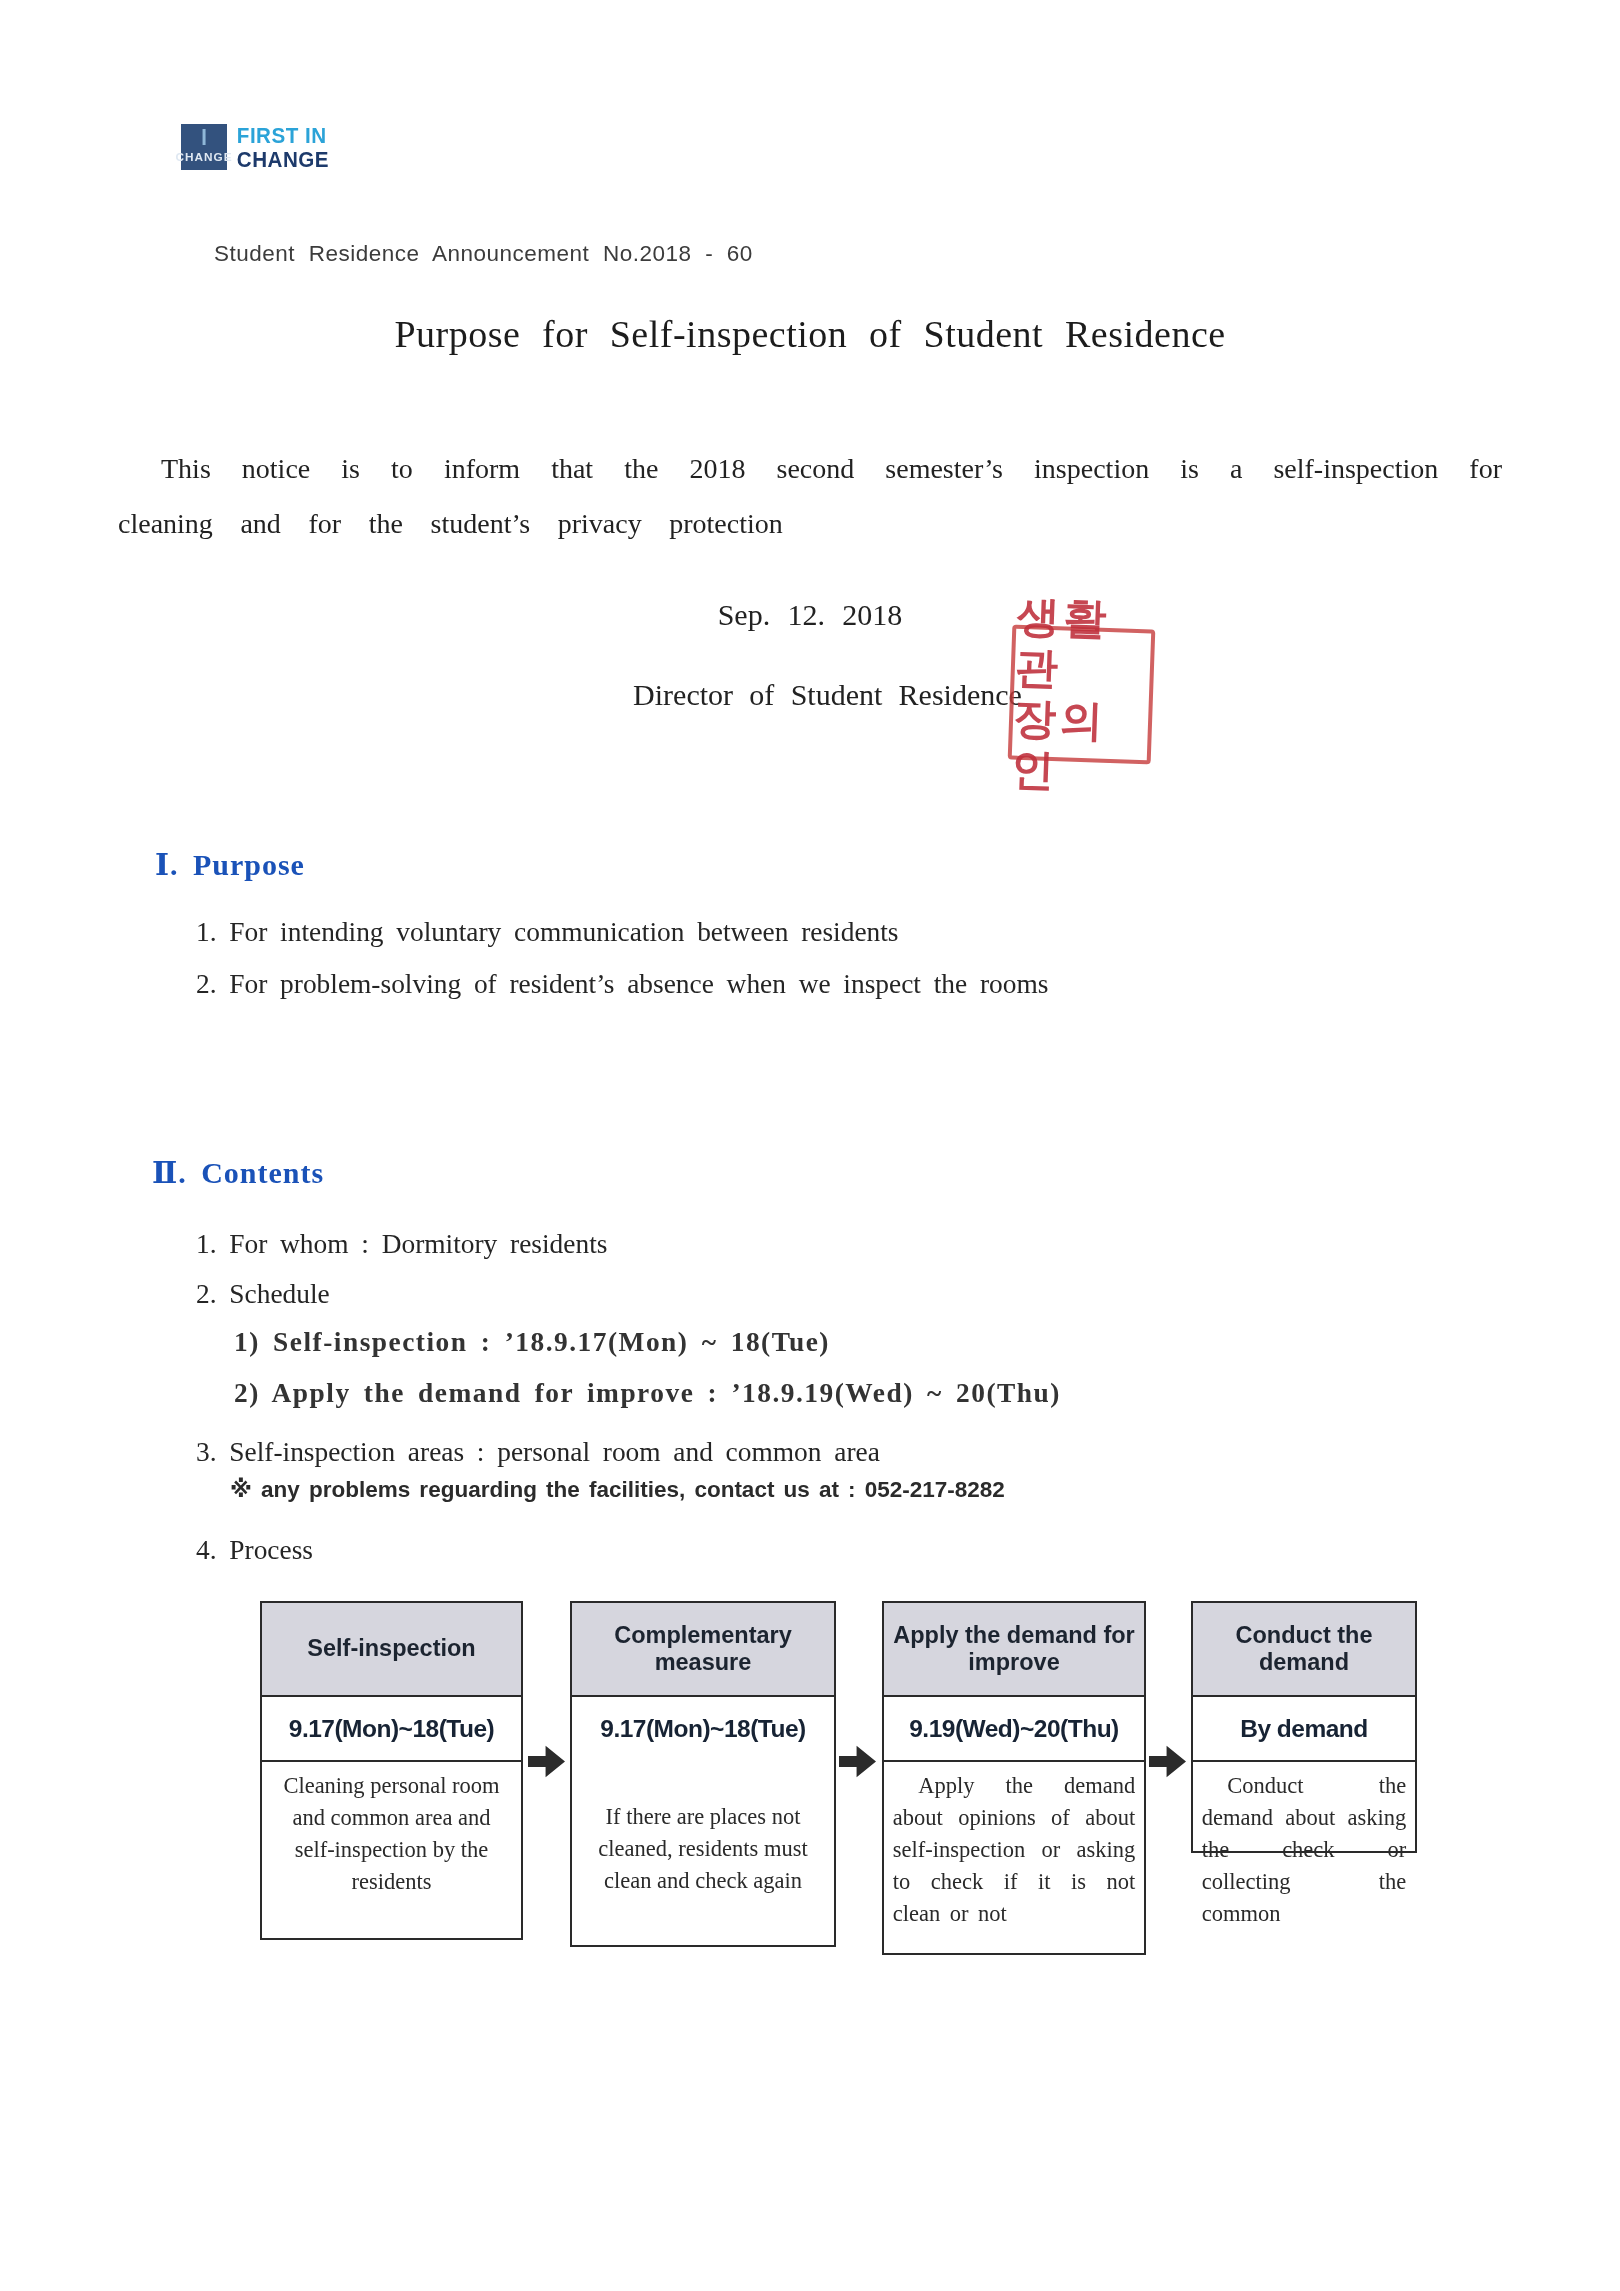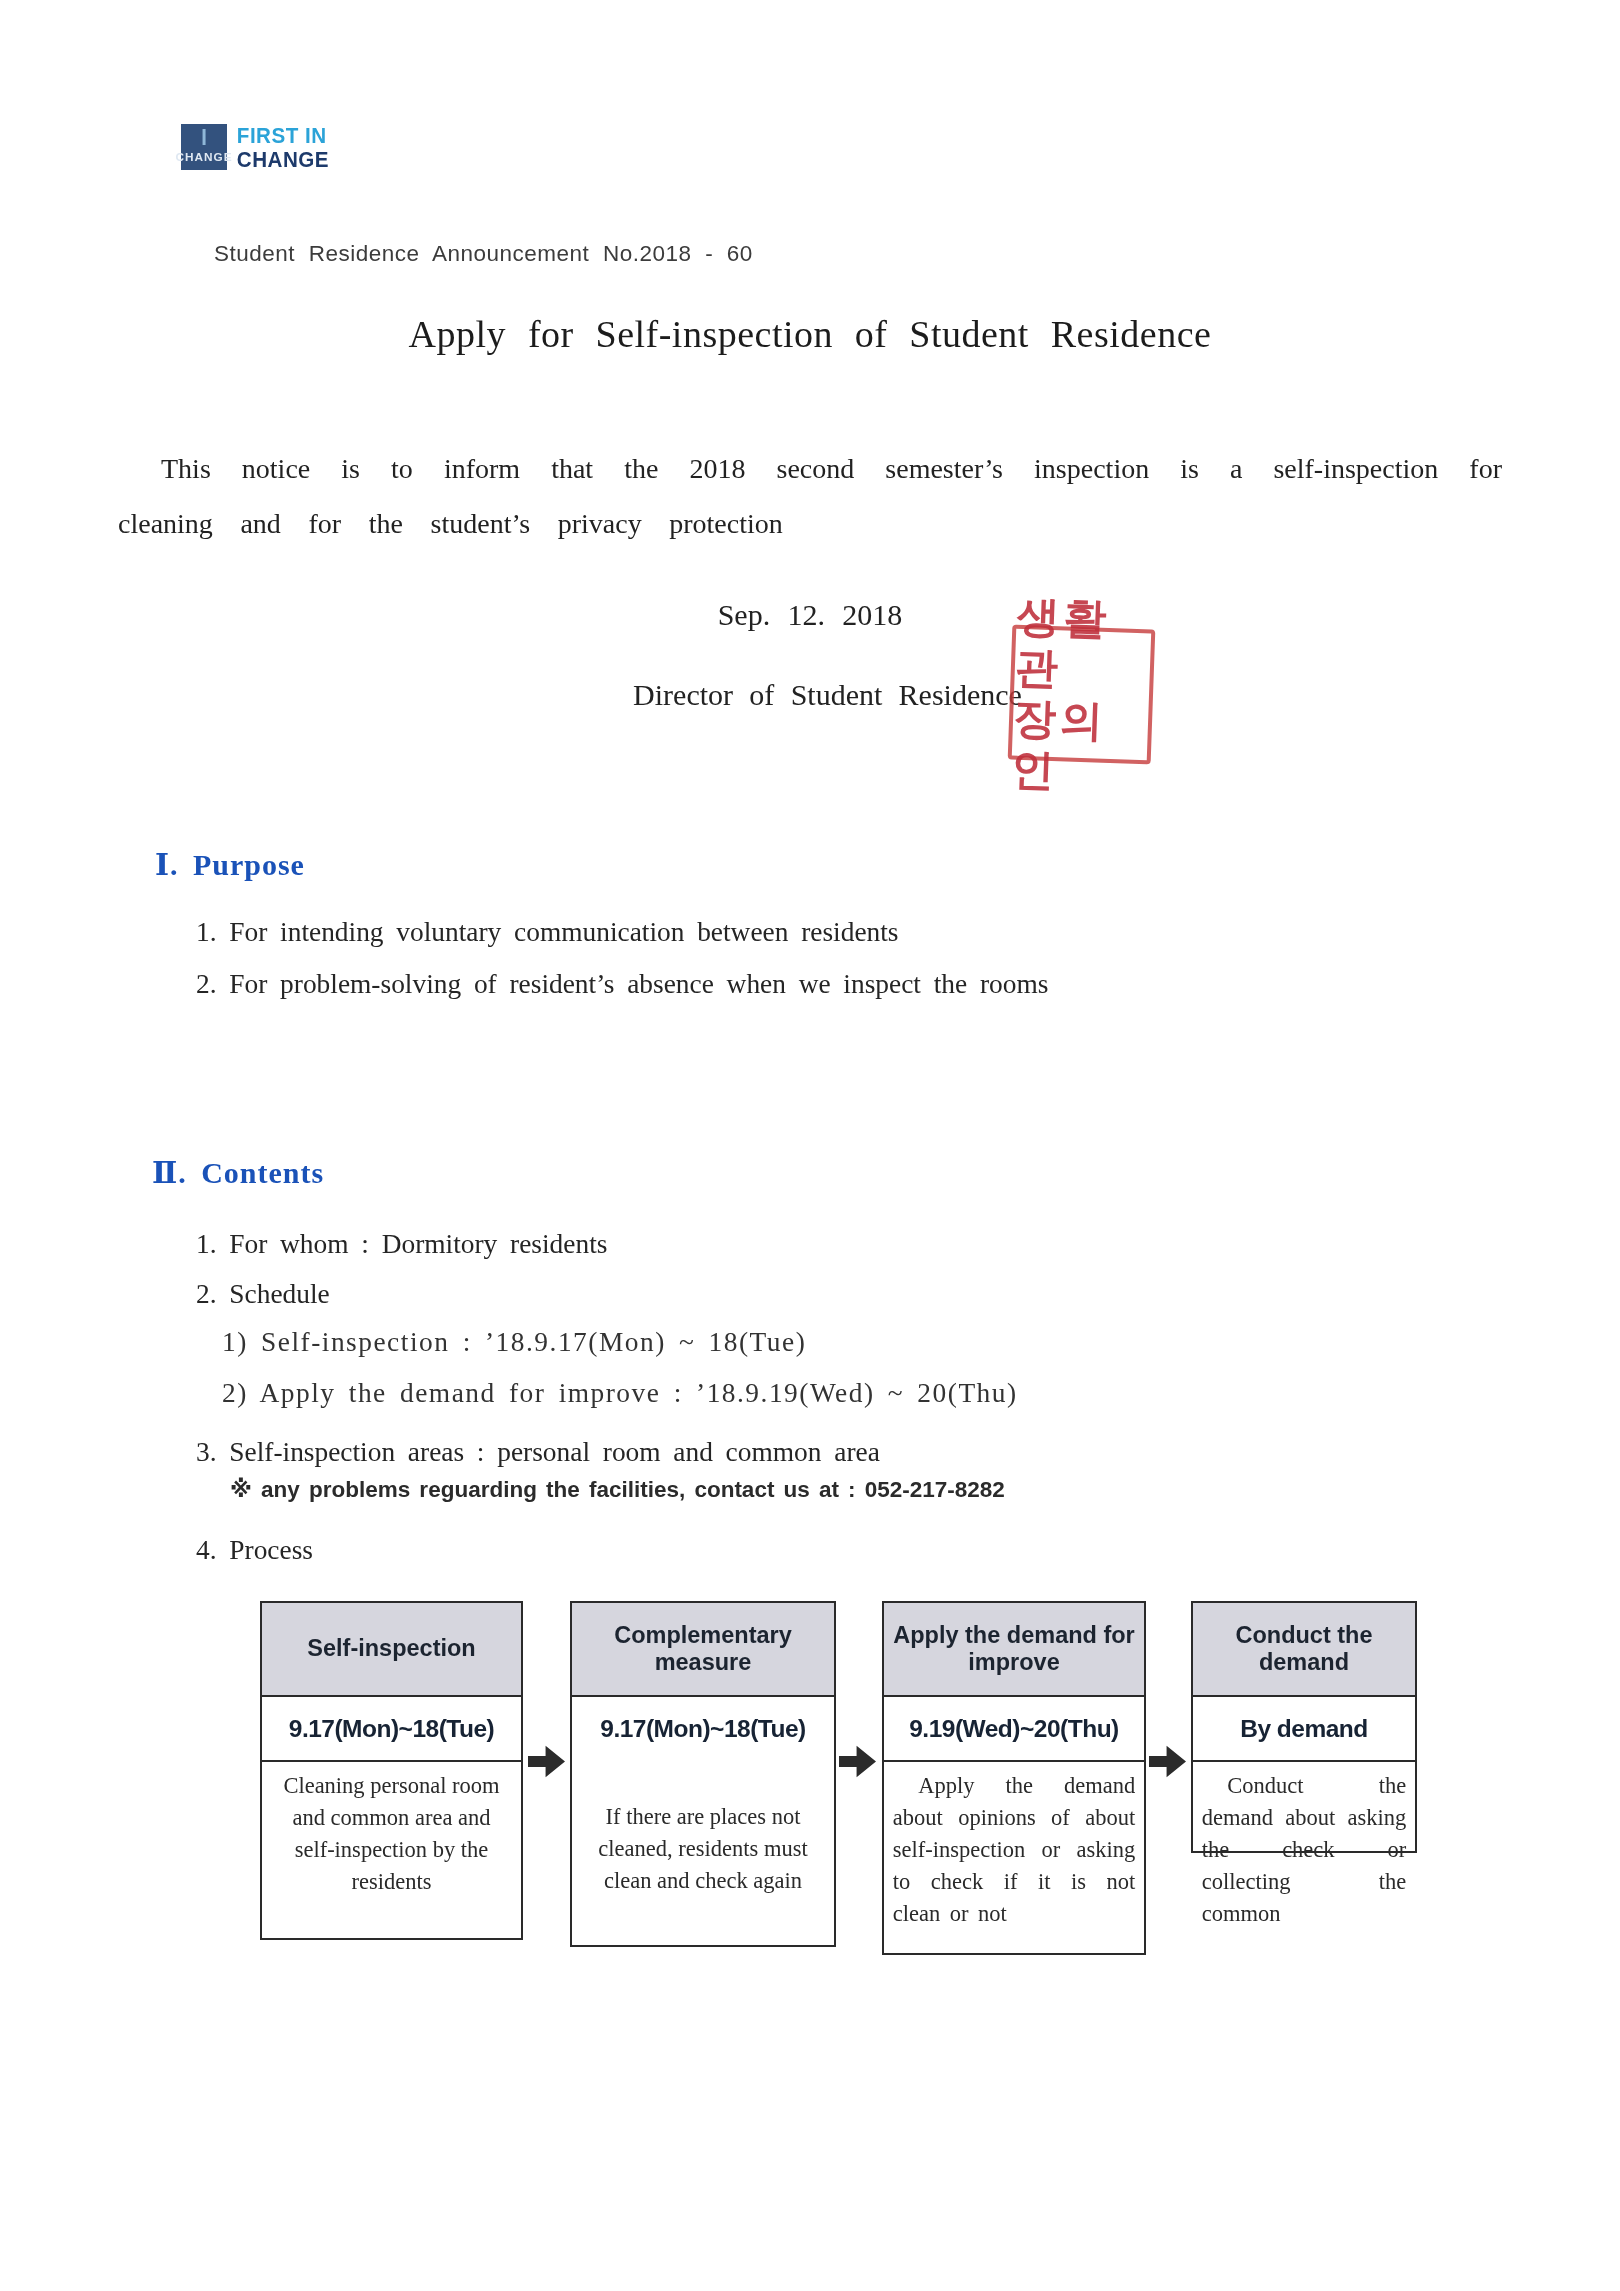--- a/index.html
+++ b/index.html
@@ -55,21 +55,21 @@
   
   .sec-heading{
     position:absolute;font-size:30px;font-weight:bold;color:#1a52b8;letter-spacing:1px;word-spacing:5.9px;
   }
   .sec-purpose{left:155px;top:847px;}
   .sec-contents{left:152px;top:1155px;}
   
   .body-item{position:absolute;font-size:27.4px;color:#252525;word-spacing:5.9px;}
   .purpose-items{position:absolute;left:196px;top:917px;}
   .purpose-items div{font-size:27.4px;color:#252525;word-spacing:5.9px;margin-bottom:20.6px;}
-  .sub-sched{position:absolute;font-size:27.4px;color:#333;letter-spacing:1.5px;word-spacing:4.9px;font-weight:normal;}
+  .sub-sched{position:absolute;font-size:27.4px;color:#333;letter-spacing:1.5px;word-spacing:4.9px;font-weight:bold;margin-left:12px;}
   .note-line{
     position:absolute;left:230px;top:1476px;
     font-family:"Liberation Sans","DejaVu Sans",sans-serif;font-weight:bold;
     font-size:22.5px;color:#2b2b2b;word-spacing:2.9px;
   }
   
   .flow-box{
     position:absolute;top:1601px;border:2.9px solid #2a2a2a;background:#fff;
     box-sizing:border-box;display:flex;flex-direction:column;
   }
@@ -110,21 +110,21 @@
       <div class="brand">CHANGE</div>
     </div>
     <div class="logo-tagline">
       <div class="l1">FIRST IN</div>
       <div class="l2">CHANGE</div>
     </div>
   </div>
 
   <div class="announce">Student Residence Announcement No.2018 - 60</div>
 
-  <div class="doc-title">Apply for Self-inspection of Student Residence</div>
+  <div class="doc-title">Purpose for Self-inspection of Student Residence</div>
 
   <div class="intro">This notice is to inform that the 2018 second semester’s inspection is a self-inspection for cleaning and for the student’s privacy protection</div>
 
   <div class="date-line">Sep. 12. 2018</div>
   <div class="signer-line">Director of Student Residence</div>
 
   <div class="stamp">
     <div>생활관</div>
     <div>장의인</div>
   </div>

